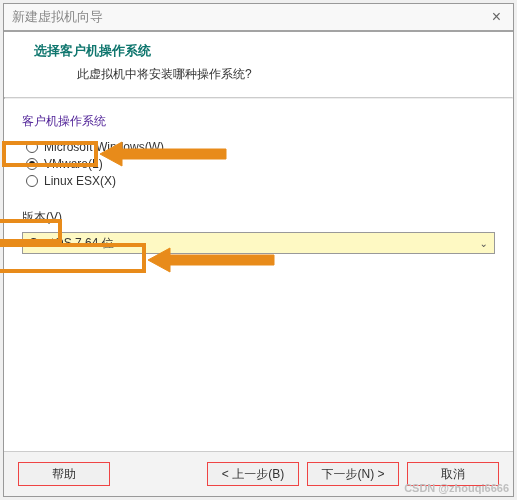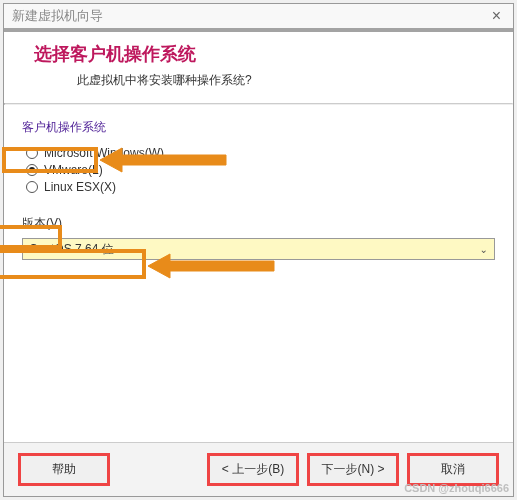--- a/index.html
+++ b/index.html
@@ -23,31 +23,31 @@
     flex-direction: column;
   }
   .titlebar {
     height: 28px;
     background: #f8f8f8;
     display: flex;
     align-items: center;
     padding: 0 8px;
     color: #888;
     font-size: 13px;
-    border-bottom: 4px solid #a3a3a3;
+    border-bottom: 2px solid #a3a3a3;
   }
   .titlebar .spacer { flex: 1; }
   .close-x { color: #666; font-size: 16px; padding: 0 4px; }
   .header {
     padding: 10px 20px 14px 30px;
   }
   .header .title {
-    font-size: 18px;
+    font-size: 13px;
     font-weight: bold;
-    color: #be185d;
+    color: #0f766e;
   }
   .header .subtitle {
     font-size: 12px;
     color: #333;
     margin-top: 6px;
     margin-left: 43px;
   }
   .divider { border-top: 1px solid #ccc; margin: 0; }
   .content {
     flex: 1;
@@ -114,23 +114,23 @@
     border-top: 1px solid #ccc;
     padding: 10px 14px;
     display: flex;
     align-items: center;
     gap: 8px;
     background: #f3f3f3;
   }
   .button-bar .spacer { flex: 1; }
   .btn {
     min-width: 92px;
-    height: 33px;
+    height: 24px;
     background: #f0f0f0;
-    border: 3px solid #ef4444;
+    border: 1px solid #ef4444;
     display: inline-flex;
     align-items: center;
     justify-content: center;
     font-size: 12px;
     color: #333;
     padding: 0 0;
   }
   .highlight-box {
     position: absolute;
     border: 4px solid #e88b1a;

